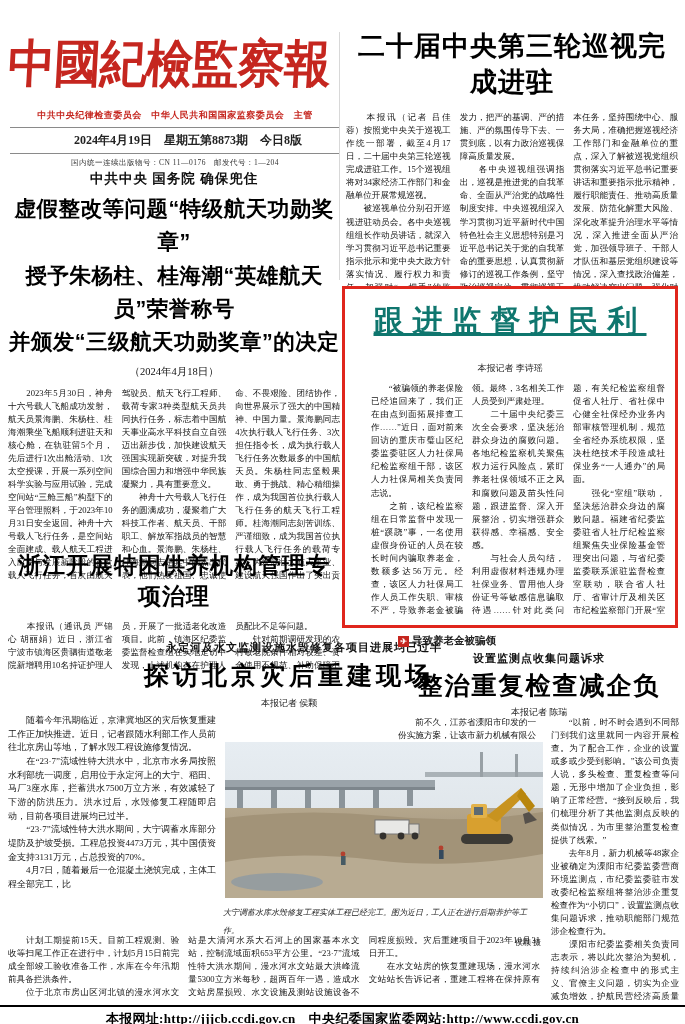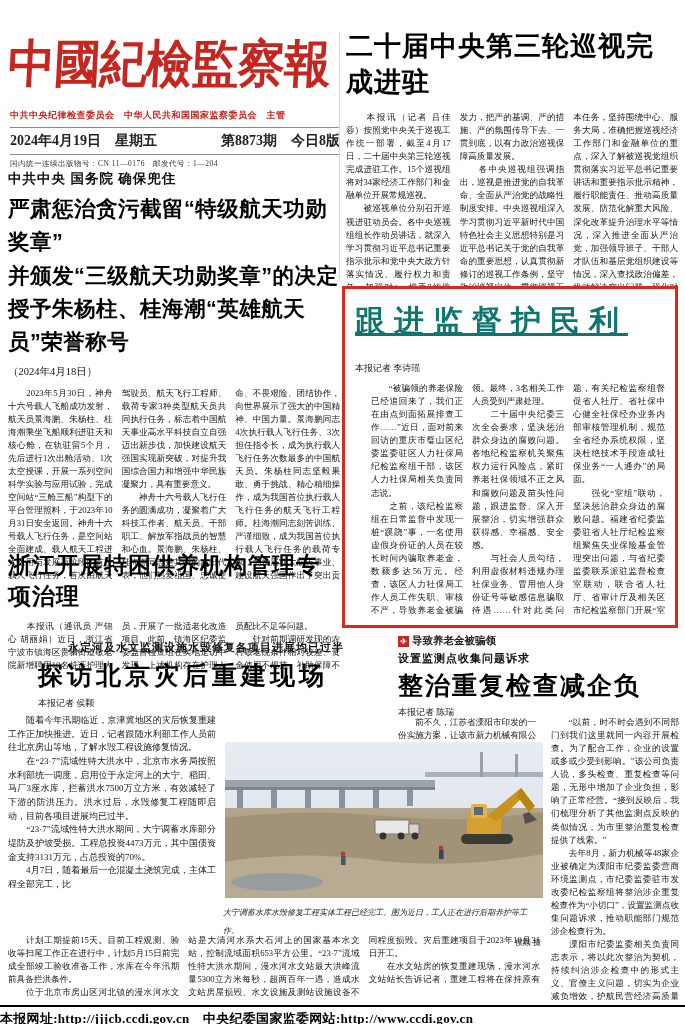--- a/index.html
+++ b/index.html
@@ -3,28 +3,28 @@
 <meta charset="utf-8">
 <style>
   * { margin:0; padding:0; box-sizing:border-box; }
   html,body { width:685px; background:#fff; }
   body { font-family:"Liberation Serif", serif; color:#1a1a1a; }
   #paper { position:relative; width:685px; height:1024px; background:#fff; overflow:hidden; }
   .abs { position:absolute; }
   .serif { font-family:"Liberation Serif", serif; }
   .body-text { font-size:8.6px; line-height:1.52; text-align:justify; white-space:pre-wrap; overflow:hidden; color:#141414; }
   .cols3 { column-count:3; column-gap:9px; column-fill:auto; }
-  .center { text-align:left; }
+  .center { text-align:center; }
 
   
   #masthead-title { font-size:47px; font-weight:900; color:#c5261f; letter-spacing:-1px;
                     transform:skewX(-3deg) scaleY(1.08); transform-origin:left top; white-space:nowrap; }
   #supervisor-line { font-size:9px; letter-spacing:0.5px; color:#c5261f; font-weight:bold; }
   .rule { background:#8a8a8a; height:1px; }
-  #date-row { font-size:14px; font-weight:bold; color:#222; display:flex; justify-content:space-between; }
+  #date-row { font-size:12px; font-weight:bold; color:#222; display:flex; justify-content:center;margin-left:26px; }
   #pub-number { font-size:7.5px; color:#333; letter-spacing:0.5px; }
 
   
   .hl-xunshi { font-size:27px; font-weight:900; letter-spacing:1px; color:#000; }
   .kicker-sm { font-size:13.5px; font-weight:bold; color:#111; letter-spacing:1px; }
   .hl-hangtian { font-size:21.5px; font-weight:900; line-height:1.55; color:#000; font-family:"Liberation Sans",sans-serif; letter-spacing:0.5px; }
   .dateline { font-size:10.5px; color:#111; }
   .hl-zhejiang { font-size:23px; font-weight:900; letter-spacing:1px; color:#000; }
   .hl-minli { font-size:30px; font-weight:900; letter-spacing:9px; color:#0f766e;text-decoration:underline; }
   .byline { font-size:9px; color:#222; }
@@ -66,23 +66,23 @@
     <div class="hl-xunshi center serif">二十届中央第三轮巡视完成进驻</div>
     <div class="body-text cols3" style="margin-top:11px; height:200px;">　　本报讯（记者 吕佳蓉）按照党中央关于巡视工作统一部署，截至4月17日，二十届中央第三轮巡视完成进驻工作。15个巡视组将对34家经济工作部门和金融单位开展常规巡视。
 　　被巡视单位分别召开巡视进驻动员会。各中央巡视组组长作动员讲话，就深入学习贯彻习近平总书记重要指示批示和党中央大政方针落实情况、履行权力和责任，加强对“一把手”的监督，在深化巡视整改上持续发力，把严的基调、严的措施、严的氛围传导下去、一贯到底，以有力政治巡视保障高质量发展。
 　　各中央巡视组强调指出，巡视是推进党的自我革命、全面从严治党的战略性制度安排。中央巡视组深入学习贯彻习近平新时代中国特色社会主义思想特别是习近平总书记关于党的自我革命的重要思想，认真贯彻新修订的巡视工作条例，坚守政治巡视定位，贯彻巡视工作方针，以“四个落实”为基本任务，坚持围绕中心、服务大局，准确把握巡视经济工作部门和金融单位的重点，深入了解被巡视党组织贯彻落实习近平总书记重要讲话和重要指示批示精神，履行职能责任、推动高质量发展、防范化解重大风险、深化改革提升治理水平等情况，深入推进全面从严治党，加强领导班子、干部人才队伍和基层党组织建设等情况，深入查找政治偏差，推动解决突出问题，强化对巡视、审计等监督发现问题整改情况的监督检查，深入了解履行整改责任、推动问题解决的实际行动和效果，重点查找敷衍整改、虚假整改等问题，持续释放强化整改的鲜明信号。
 　　据悉，15个中央巡视组将在被巡视单位工作3个月左右。巡视期间设专门值班电话和邮政信箱，主要受理反映被巡视党组织领导班子及其成员、下一级党组织主要负责人和重点岗位党员干部问题的来信来电来访，重点是关于违反政治纪律、组织纪律、廉洁纪律、群众纪律、工作纪律和生活纪律以及巡视整改等方面问题的反映。巡视组受理信访时间截止到2024年7月12日。</div>
   </div>
 
   <div class="abs" style="left:8px; top:170px; width:332px;">
     <div class="kicker-sm center serif">中共中央 国务院 确保兜住</div>
     <div class="hl-hangtian center" style="margin-top:5px;">
-      <div>严肃惩治贪污截留“特级航天功勋奖章”</div>
+      <div>虚假整改等问题“特级航天功勋奖章”</div>
+      <div>授予朱杨柱、桂海潮“英雄航天员”荣誉称号</div>
       <div>并颁发“三级航天功勋奖章”的决定</div>
-      <div>授予朱杨柱、桂海潮“英雄航天员”荣誉称号</div>
     </div>
     <div class="dateline center" style="margin-top:5px;">（2024年4月18日）</div>
     <div class="body-text cols3" style="margin-top:8px; height:208px;">　　2023年5月30日，神舟十六号载人飞船成功发射，航天员景海鹏、朱杨柱、桂海潮乘坐飞船顺利进驻天和核心舱，在轨驻留5个月，先后进行1次出舱活动、1次太空授课，开展一系列空间科学实验与应用试验，完成空间站“三舱三船”构型下的平台管理照料，于2023年10月31日安全返回。神舟十六号载人飞行任务，是空间站全面建成、载人航天工程进入应用与发展新阶段的首次载人飞行任务，首次由航天驾驶员、航天飞行工程师、载荷专家3种类型航天员共同执行任务，标志着中国航天事业高水平科技自立自强迈出新步伐，加快建设航天强国实现新突破，对提升我国综合国力和增强中华民族凝聚力，具有重要意义。
 　　神舟十六号载人飞行任务的圆满成功，凝聚着广大科技工作者、航天员、干部职工、解放军指战员的智慧和心血。景海鹏、朱杨柱、桂海潮同志是其中的杰出代表，他们热爱祖国、忠诚使命、不畏艰险、团结协作，向世界展示了强大的中国精神、中国力量。景海鹏同志4次执行载人飞行任务、3次担任指令长，成为执行载人飞行任务次数最多的中国航天员。朱杨柱同志坚毅果敢、勇于挑战、精心精细操作，成为我国首位执行载人飞行任务的航天飞行工程师。桂海潮同志刻苦训练、严谨细致，成为我国首位执行载人飞行任务的载荷专家，为发展壮大航天事业、建设航天强国作出了突出贡献。为了褒奖他们的卓著功绩，中共中央、国务院、中央军委决定，给景海鹏同志颁发“特级航天功勋奖章”，授予朱杨柱、桂海潮同志“英雄航天员”荣誉称号并颁发“三级航天功勋奖章”。
 　　景海鹏、朱杨柱、桂海潮同志不忘初心、牢记使命，是献身党和国家航天事业的时代先锋，是探索宇宙、筑梦太空、建设航天强国的标兵模范。党中央号召，全党全军全国各族人民要以习近平新时代中国特色社会主义思想为指导，以先进模范的航天员为榜样，深刻领悟“两个确立”的决定性意义，增强“四个意识”、坚定“四个自信”、做到“两个维护”，大力弘扬“两弹一星”精神和载人航天精神，自信自强、勇毅前行，为以中国式现代化全面推进强国建设、民族复兴伟业团结奋斗！
 　　（新华社北京4月18日电）</div>
   </div>
 
   <div class="abs" style="left:8px; top:550px; width:332px;">
     <div class="hl-zhejiang center serif">浙江开展特困供养机构管理专项治理</div>

